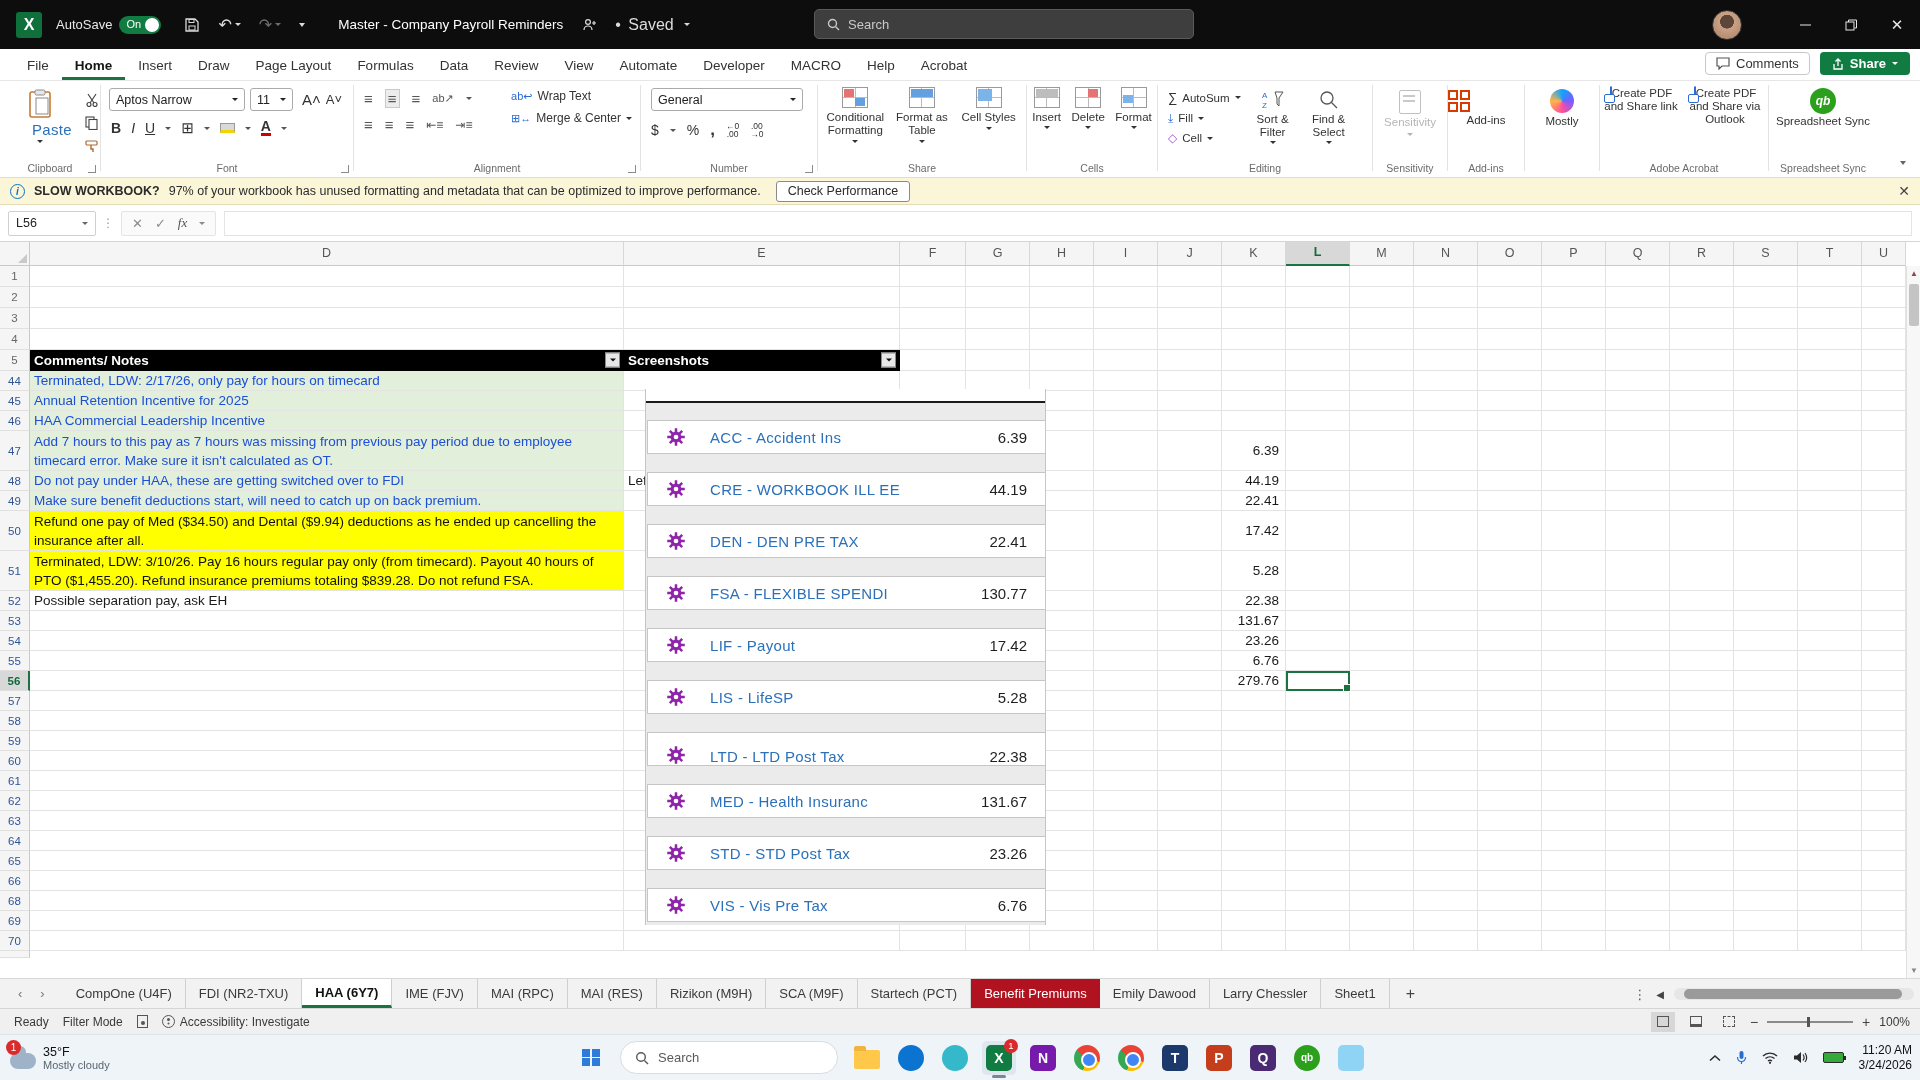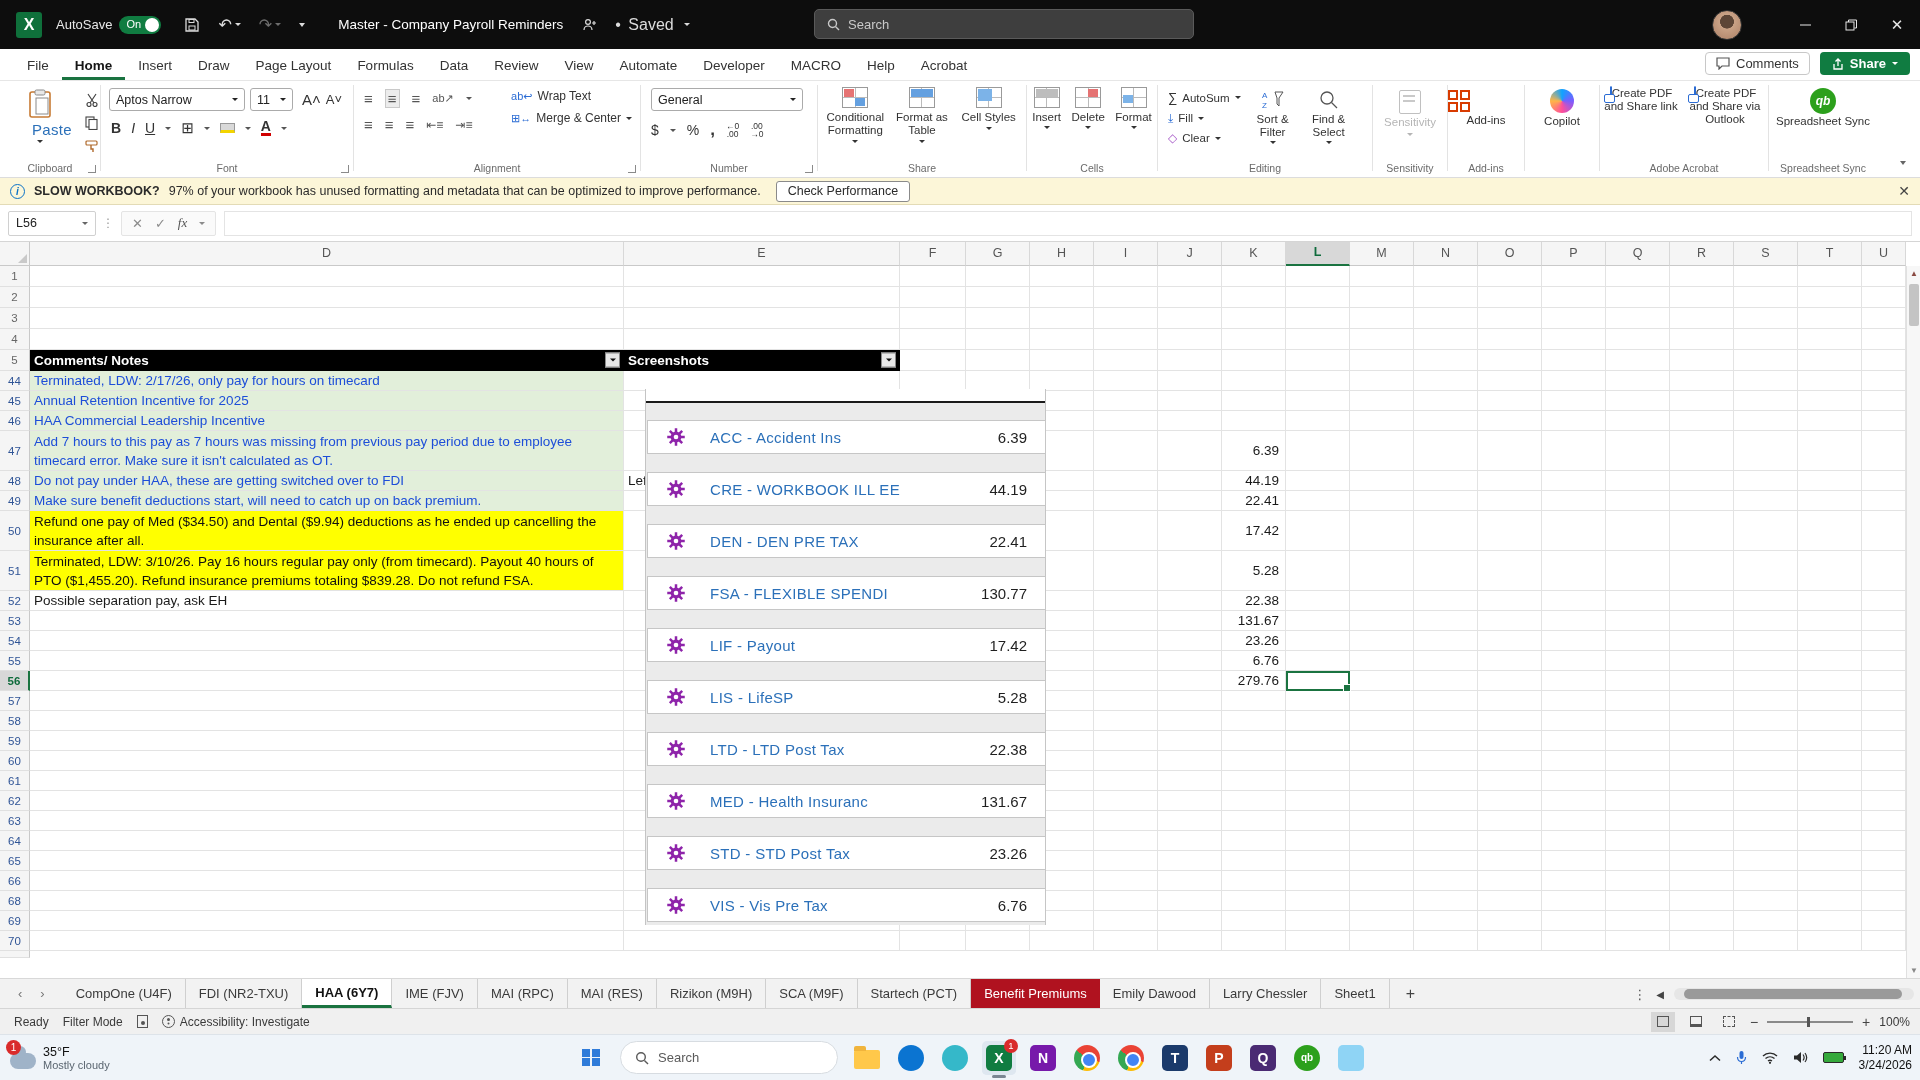--- a/index.html
+++ b/index.html
@@ -470,21 +470,21 @@
               <span>AutoSum</span>
               <span class="caret sm"></span>
             </span>
           <span class="itm">
               <span style="font-size:12px;color:#2b6cd4">⤓</span>
               <span>Fill</span>
               <span class="caret sm"></span>
             </span>
           <span class="itm">
               <span style="font-size:12px;color:#a85cc9">◇</span>
-              <span>Clear</span>
+              <span>Cell</span>
               <span class="caret sm"></span>
             </span>
         </div>
         <div class="editbig">
           <div class="ebtn">
             <span>
                 <svg width="24" height="22" viewBox="0 0 24 22">
                   <text x="1" y="9" font-size="8" fill="#2b6cd4">A</text>
                   <text x="1" y="19" font-size="8" fill="#2b6cd4">Z</text>
                   <path d="M14 3h8l-4 6v8l-2-2v-6z" fill="none" stroke="#555"></path>
@@ -525,21 +525,21 @@
             <span></span>
             <span></span>
           </div>
         <div style="text-align:center;font-size:11.5px;color:#333"><span>Add-ins</span></div>
         <div class="rg-label"><span>Add-ins</span></div>
       </div>
       <div class="vsep"></div>
 
       <div class="rgroup g-copilot">
         <div class="copilot-ic"></div>
-        <div style="text-align:center;font-size:11.5px;color:#333"><span>Copilot</span></div>
+        <div style="text-align:center;font-size:11.5px;color:#333"><span>Mostly</span></div>
       </div>
       <div class="vsep"></div>
 
       <div class="rgroup g-acrobat">
         <div style="display:flex;justify-content:space-around">
           <div style="width:80px;text-align:center;font-size:11.5px;color:#333;line-height:13px">
             <span class="pdfdoc"></span>
             <span>Create PDF and Share link</span>
           </div>
           <div style="width:84px;text-align:center;font-size:11.5px;color:#333;line-height:13px">
@@ -1383,21 +1383,21 @@
                 <rect x="10.5" y="1.5" width="3" height="6" transform="rotate(270 12 12)"></rect>
                 <rect x="10.5" y="1.5" width="3" height="6" transform="rotate(315 12 12)"></rect>
                 <circle cx="12" cy="12" r="6.5"></circle>
               </g>
               <circle cx="12" cy="12" r="2.8" fill="#fff"></circle>
             </svg>
           </span>
           <span class="blabel">LIS - LifeSP</span>
           <span class="bval">5.28</span>
         </div>
-        <div class="bcard" style="top: 343px;">
+        <div class="bcard" style="top: 343px; align-items: flex-end;">
           <span class="bgear">
             <svg width="20" height="20" viewBox="0 0 24 24">
               <g fill="#8e24aa">
                 <rect x="10.5" y="1.5" width="3" height="6"></rect>
                 <rect x="10.5" y="1.5" width="3" height="6" transform="rotate(45 12 12)"></rect>
                 <rect x="10.5" y="1.5" width="3" height="6" transform="rotate(90 12 12)"></rect>
                 <rect x="10.5" y="1.5" width="3" height="6" transform="rotate(135 12 12)"></rect>
                 <rect x="10.5" y="1.5" width="3" height="6" transform="rotate(180 12 12)"></rect>
                 <rect x="10.5" y="1.5" width="3" height="6" transform="rotate(225 12 12)"></rect>
                 <rect x="10.5" y="1.5" width="3" height="6" transform="rotate(270 12 12)"></rect>

